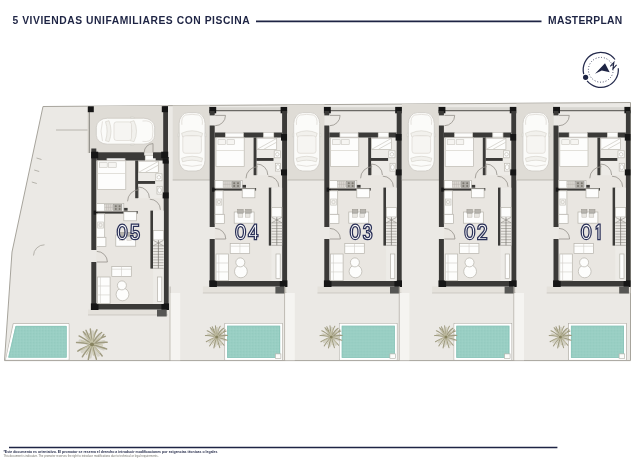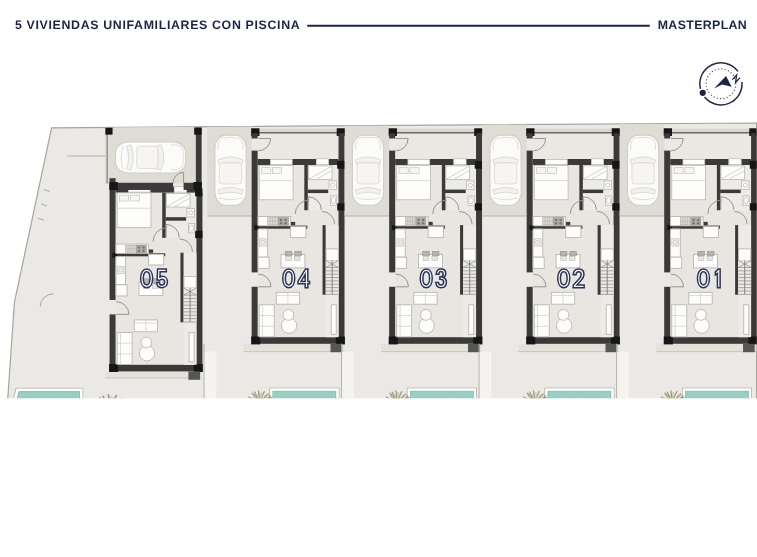--- a/index.html
+++ b/index.html
@@ -1,16 +1,16 @@
 <!DOCTYPE html>
 <html><head>
 <meta charset="utf-8">
 <style>
   html,body{margin:0;padding:0;background:#fff;}
-  #page{position:relative;width:631px;height:332px;background:#fff;overflow:hidden;
+  #page{position:relative;width:631px;height:464px;background:#fff;overflow:hidden;
         font-family:"Liberation Sans", sans-serif;}
   svg{display:block;}
 </style>
 </head>
 <body>
 <div id="page">
 <svg width="631" height="464" viewBox="0 0 631 464" xmlns="http://www.w3.org/2000/svg">
 <defs>
 <pattern id="pooltex" width="3" height="3" patternUnits="userSpaceOnUse">
           <rect width="3" height="3" fill="#99cfc4"></rect>

